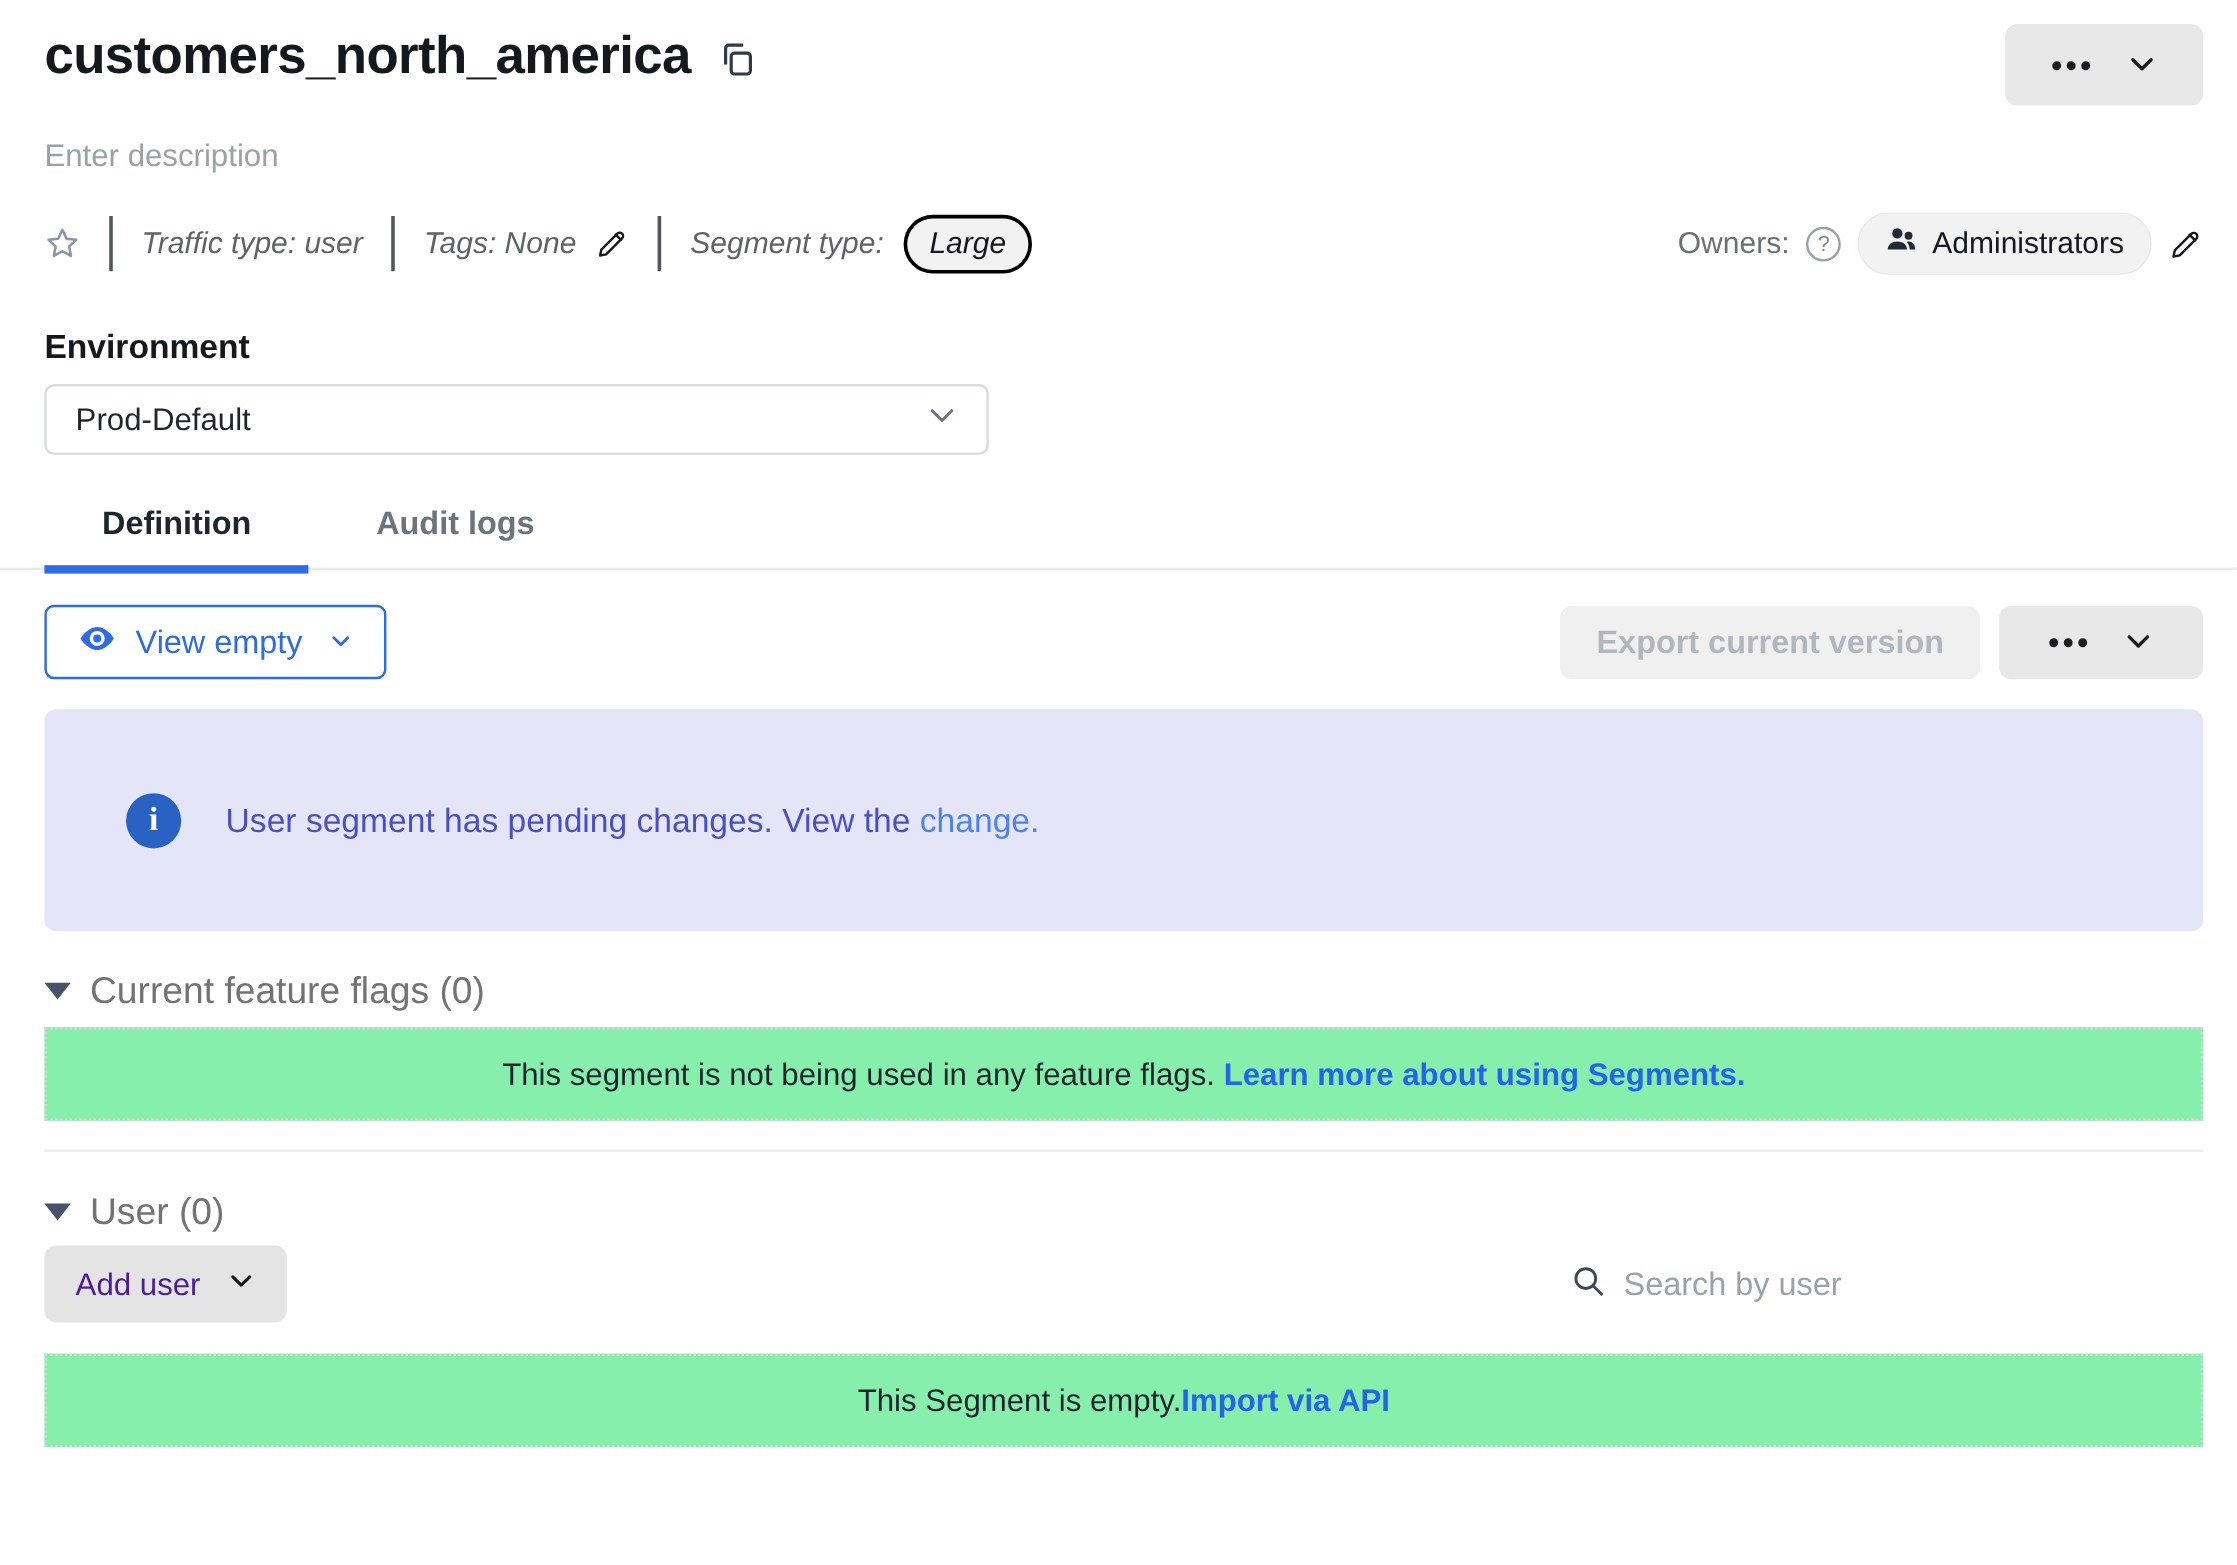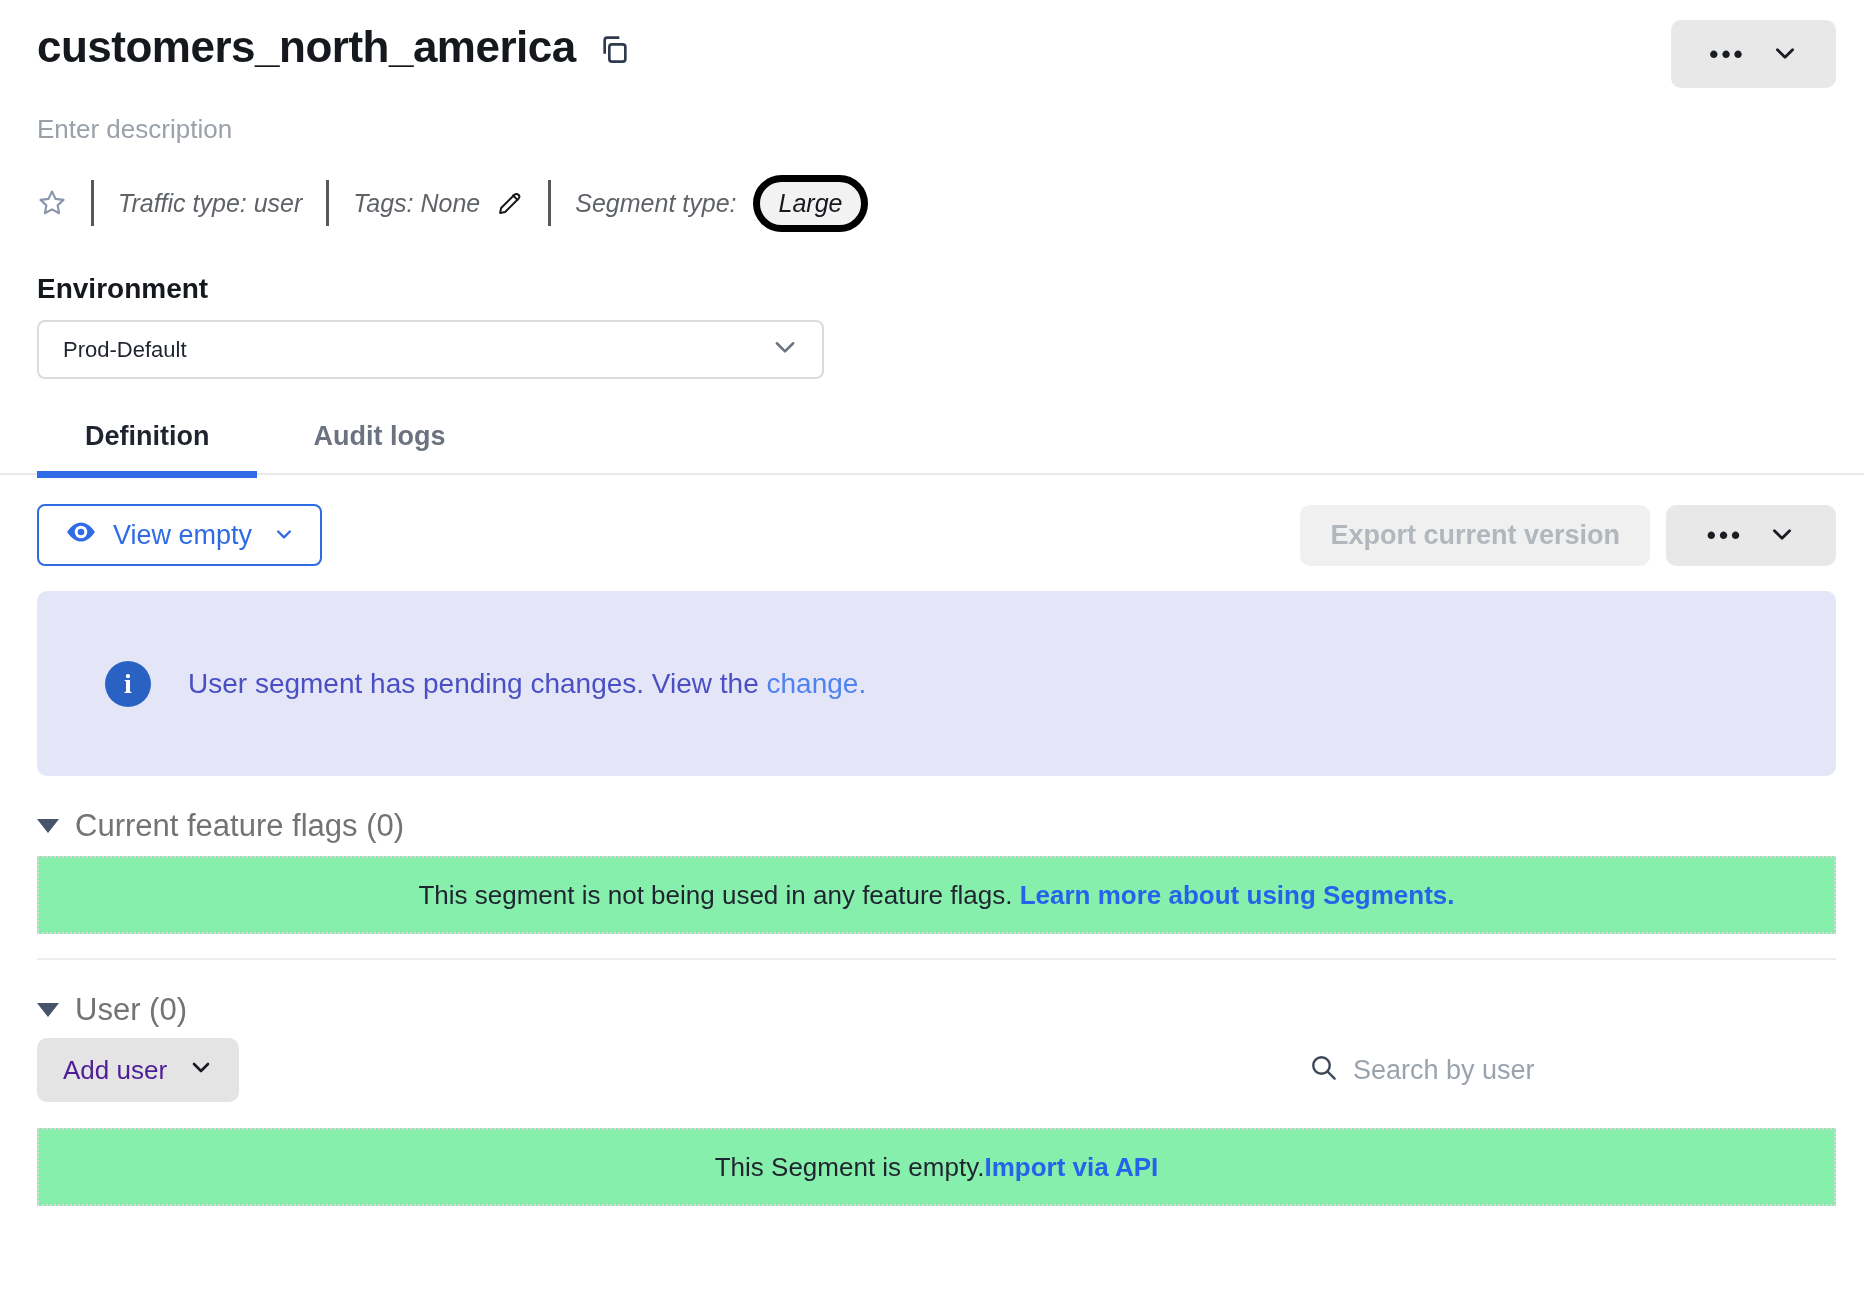--- a/index.html
+++ b/index.html
@@ -22,39 +22,39 @@
   .description { margin-top:26px; font-size:26px; color:#9aa1a9; cursor:text; }
 
   
   .meta-row { margin-top:34px; display:flex; align-items:center; justify-content:space-between; height:48px; }
   .meta-left { display:flex; align-items:center;font-style:italic; }
   .meta-sep { width:3px; height:46px; background:#54585d; margin:0 24px; }
   .meta-text { font-size:25px; color:#5f6368; white-space:nowrap; }
   .icon-btn { background:none; border:none; padding:0; cursor:pointer; display:inline-flex; align-items:center; }
   .pencil { margin-left:16px; }
   .pill-badge {
-    margin-left:16px; background:#f2f2f3; border:7px solid #000000; border-radius:999px;
+    margin-left:16px; background:#f2f2f3; border:3px solid #000000; border-radius:999px;
     padding:7px 19px; font-size:25px; color:#15181c; white-space:nowrap; cursor:default;
   }
   .meta-right { display:flex; align-items:center; gap:14px; }
   .help-circle {
     width:29px; height:29px; border:2px solid #99a1ab; border-radius:50%;
     color:#7d858f; font-size:18px; display:flex; align-items:center; justify-content:center; cursor:pointer; background:#fff;
   }
   .owners-pill {
     display:flex; align-items:center; gap:12px; background:#f2f2f3; border:1px solid #e7e7e9;
     border-radius:999px; padding:8px 22px; font-size:25px; color:#15181c; cursor:pointer;
   }
 
   
   .env-label { margin-top:46px; font-size:28px; font-weight:700; color:#15181c; }
   .env-select {
     margin-top:15px; width:787px; height:59px; border:2px solid #d9dcdf; border-radius:8px;
     display:flex; align-items:center; justify-content:space-between; padding:0 22px 0 24px;
-    font-size:22px; color:#1f2430; cursor:pointer; background:#fff;
+    font-size:26px; color:#1f2430; cursor:pointer; background:#fff;
   }
 
   
   .tabs { margin-top:30px; display:flex; position:relative; }
   .tabs::after {
     content:""; position:absolute; left:-37px; right:-28px; bottom:3px; height:2px; background:#e7e9eb;
   }
   .tab { position:relative; padding:12px 48px 26px 48px; font-size:27px; font-weight:600; color:#6b7280; cursor:pointer; z-index:1; }
   .tab.active { color:#1f2430; font-weight:700; }
   .tab.active::after { content:""; position:absolute; left:0; right:0; bottom:0; height:7px; background:#2e6be5; }
@@ -153,20 +153,41 @@
       <span class="meta-text">Tags: None</span>
       <span class="icon-btn pencil">
         <svg width="28" height="28" viewBox="0 0 24 24" fill="none" stroke="#15181c" stroke-width="1.7" stroke-linejoin="round" stroke-linecap="round">
           <path d="M14.7 5.6l3.7 3.7"></path>
             <path d="M3.5 20.5l.9-4.2L15.8 4.9a2.4 2.4 0 0 1 3.4 3.4L7.8 19.7l-4.3.8z"></path>
         </svg>
       </span>
       <span class="meta-sep"></span>
       <span class="meta-text">Segment type:</span>
       <span class="pill-badge">Large</span>
+    </div>
+    <div class="meta-right">
+      <span class="meta-text" style="color:#6b7075;">Owners:</span>
+      <span class="help-circle">?</span>
+      <span class="owners-pill">
+        <span>
+          <svg width="27" height="27" viewBox="0 0 24 24" fill="#1f2937">
+            <circle cx="9" cy="7.6" r="3.8"></circle>
+            <path d="M1.8 19.5c.3-4 3.2-6 7.2-6s6.9 2 7.2 6z"></path>
+            <circle cx="17.3" cy="9.3" r="2.9"></circle>
+            <path d="M17.6 13.5c2.6.2 4.4 1.9 4.7 6h-4.1c-.2-2.5-.9-4.4-2.3-5.6.6-.3 1.1-.4 1.7-.4z"></path>
+          </svg>
+        </span>
+        <span>Administrators</span>
+      </span>
+      <span class="icon-btn">
+        <svg width="29" height="29" viewBox="0 0 24 24" fill="none" stroke="#15181c" stroke-width="1.7" stroke-linejoin="round" stroke-linecap="round">
+          <path d="M14.7 5.6l3.7 3.7"></path>
+            <path d="M3.5 20.5l.9-4.2L15.8 4.9a2.4 2.4 0 0 1 3.4 3.4L7.8 19.7l-4.3.8z"></path>
+        </svg>
+      </span>
     </div>
   </div>
 
   <div class="env-label">Environment</div>
   <div class="env-select">
     <span>Prod-Default</span>
     <span>
       <svg width="30" height="30" viewBox="0 0 24 24" fill="none" stroke="#6b7280" stroke-width="2" stroke-linecap="round" stroke-linejoin="round">
           <polyline points="5.5 9 12 15.5 18.5 9"></polyline>
         </svg>

